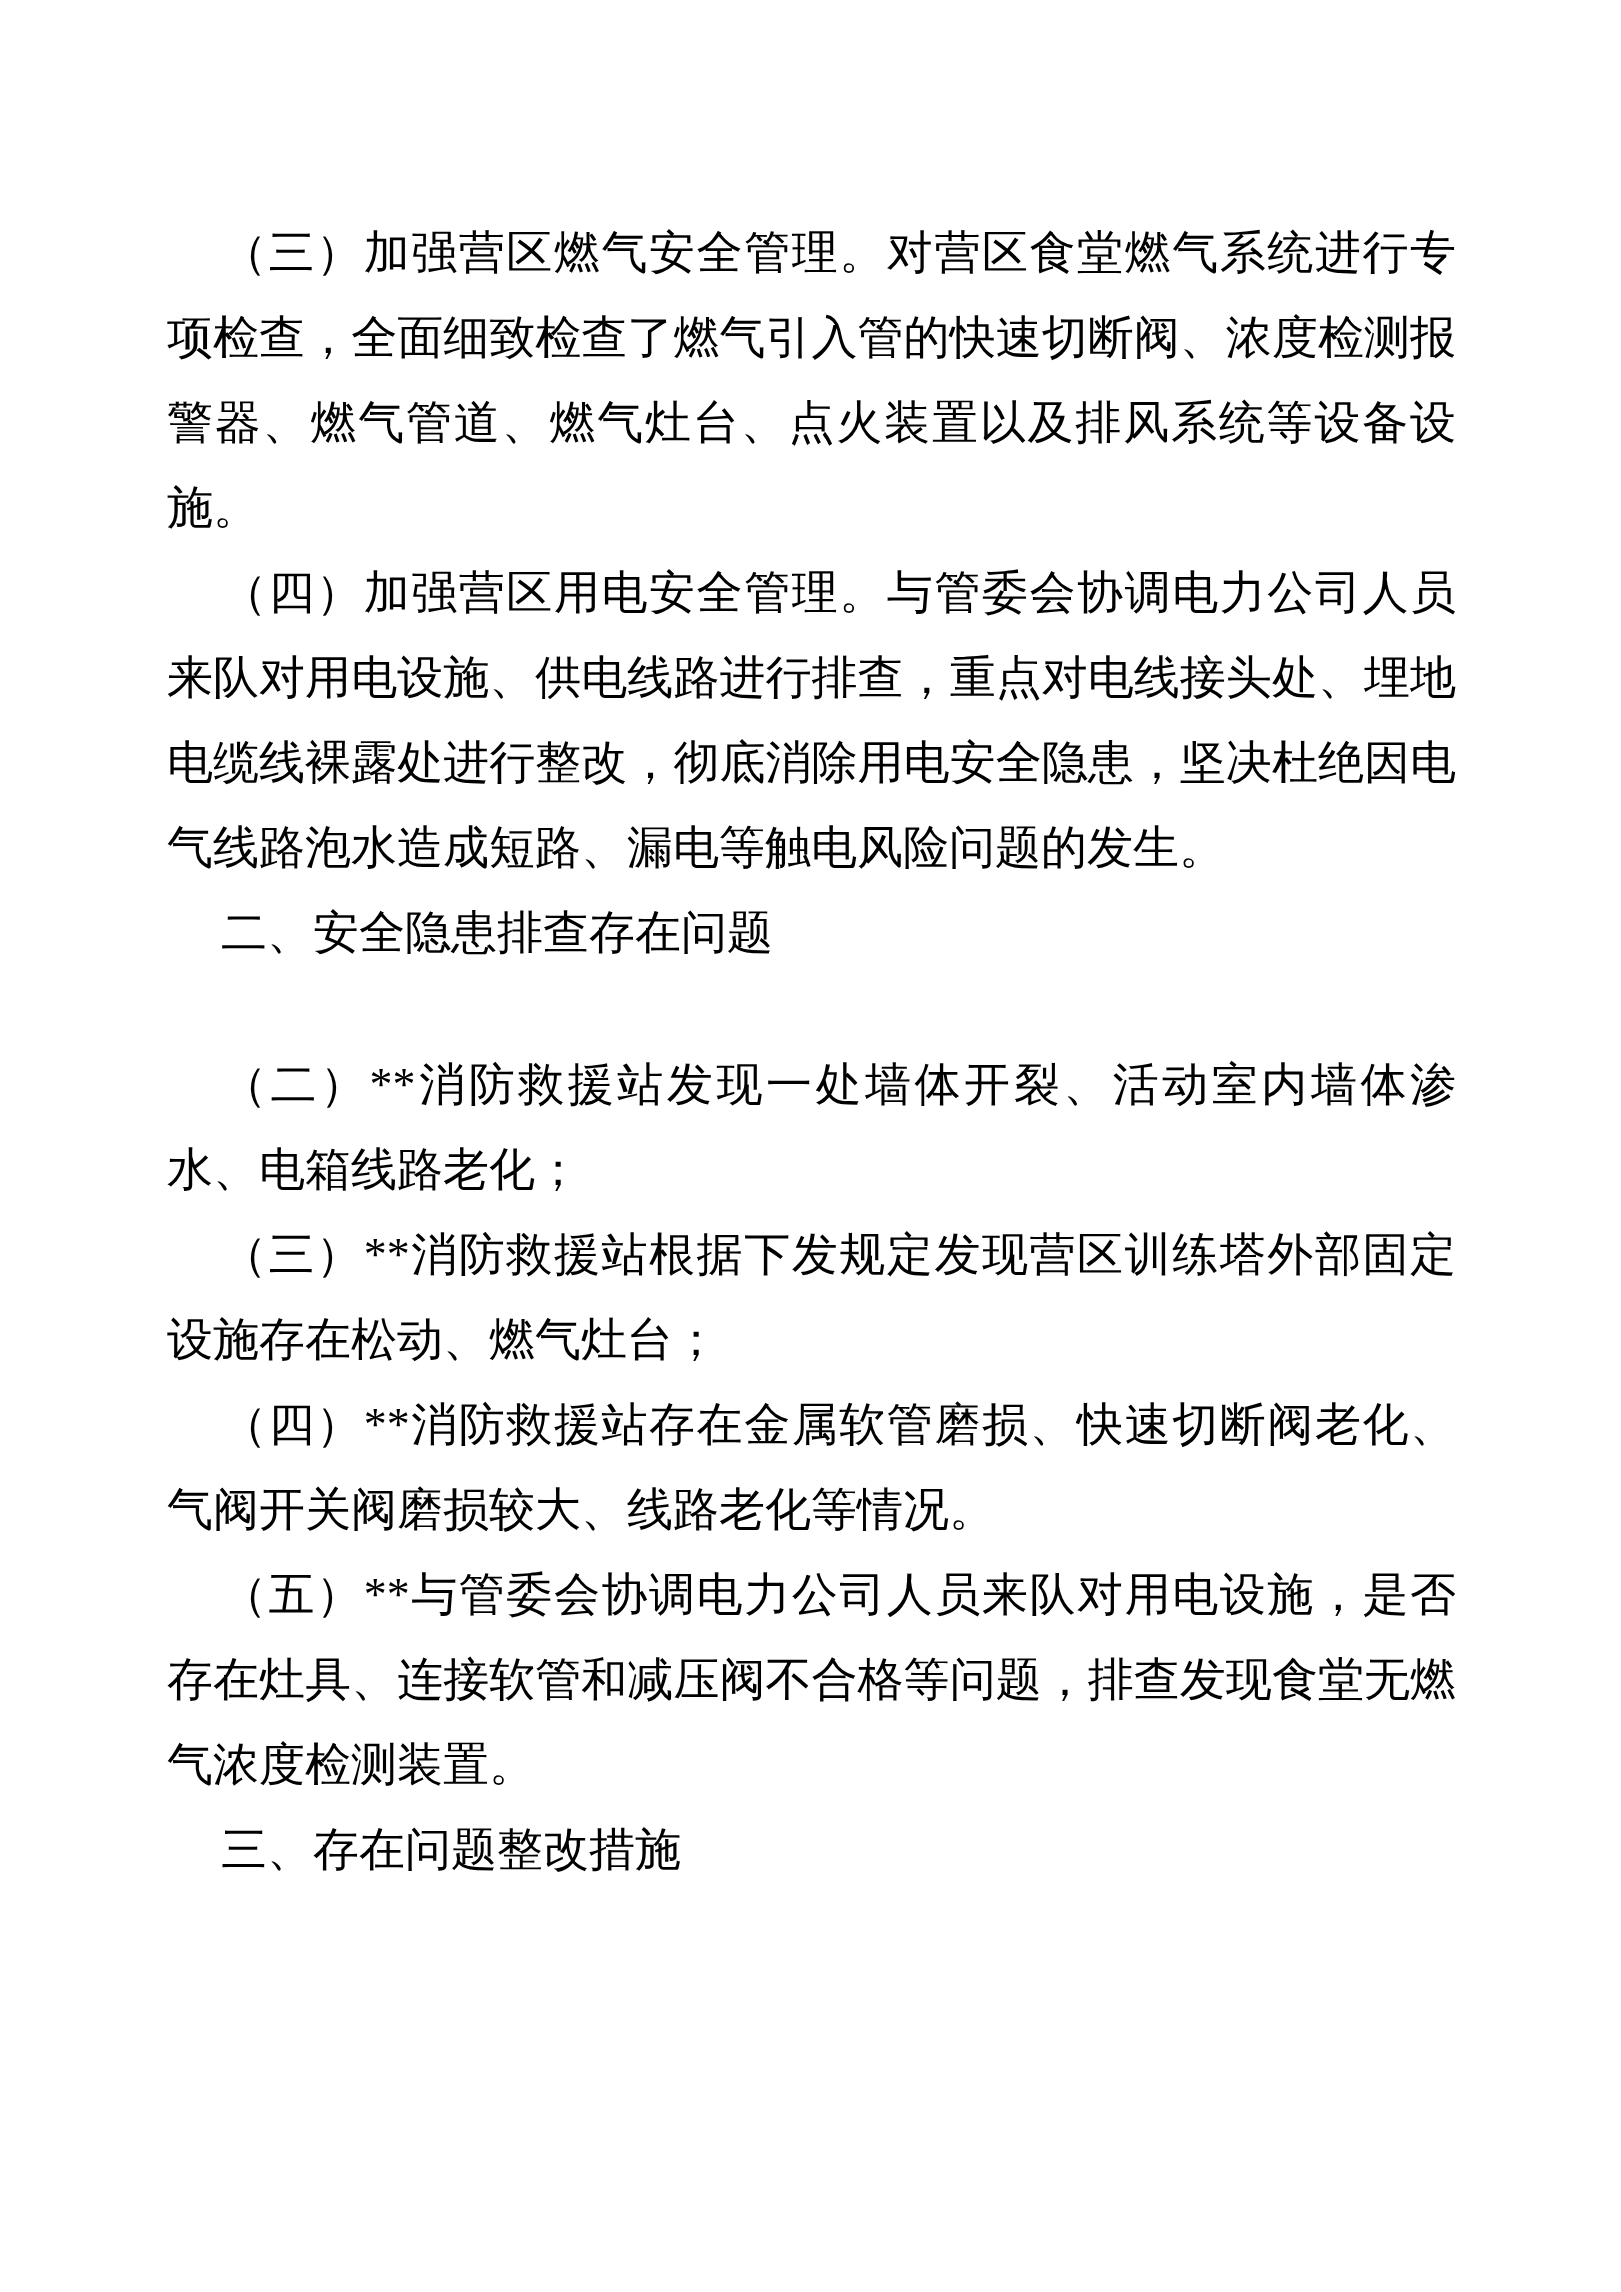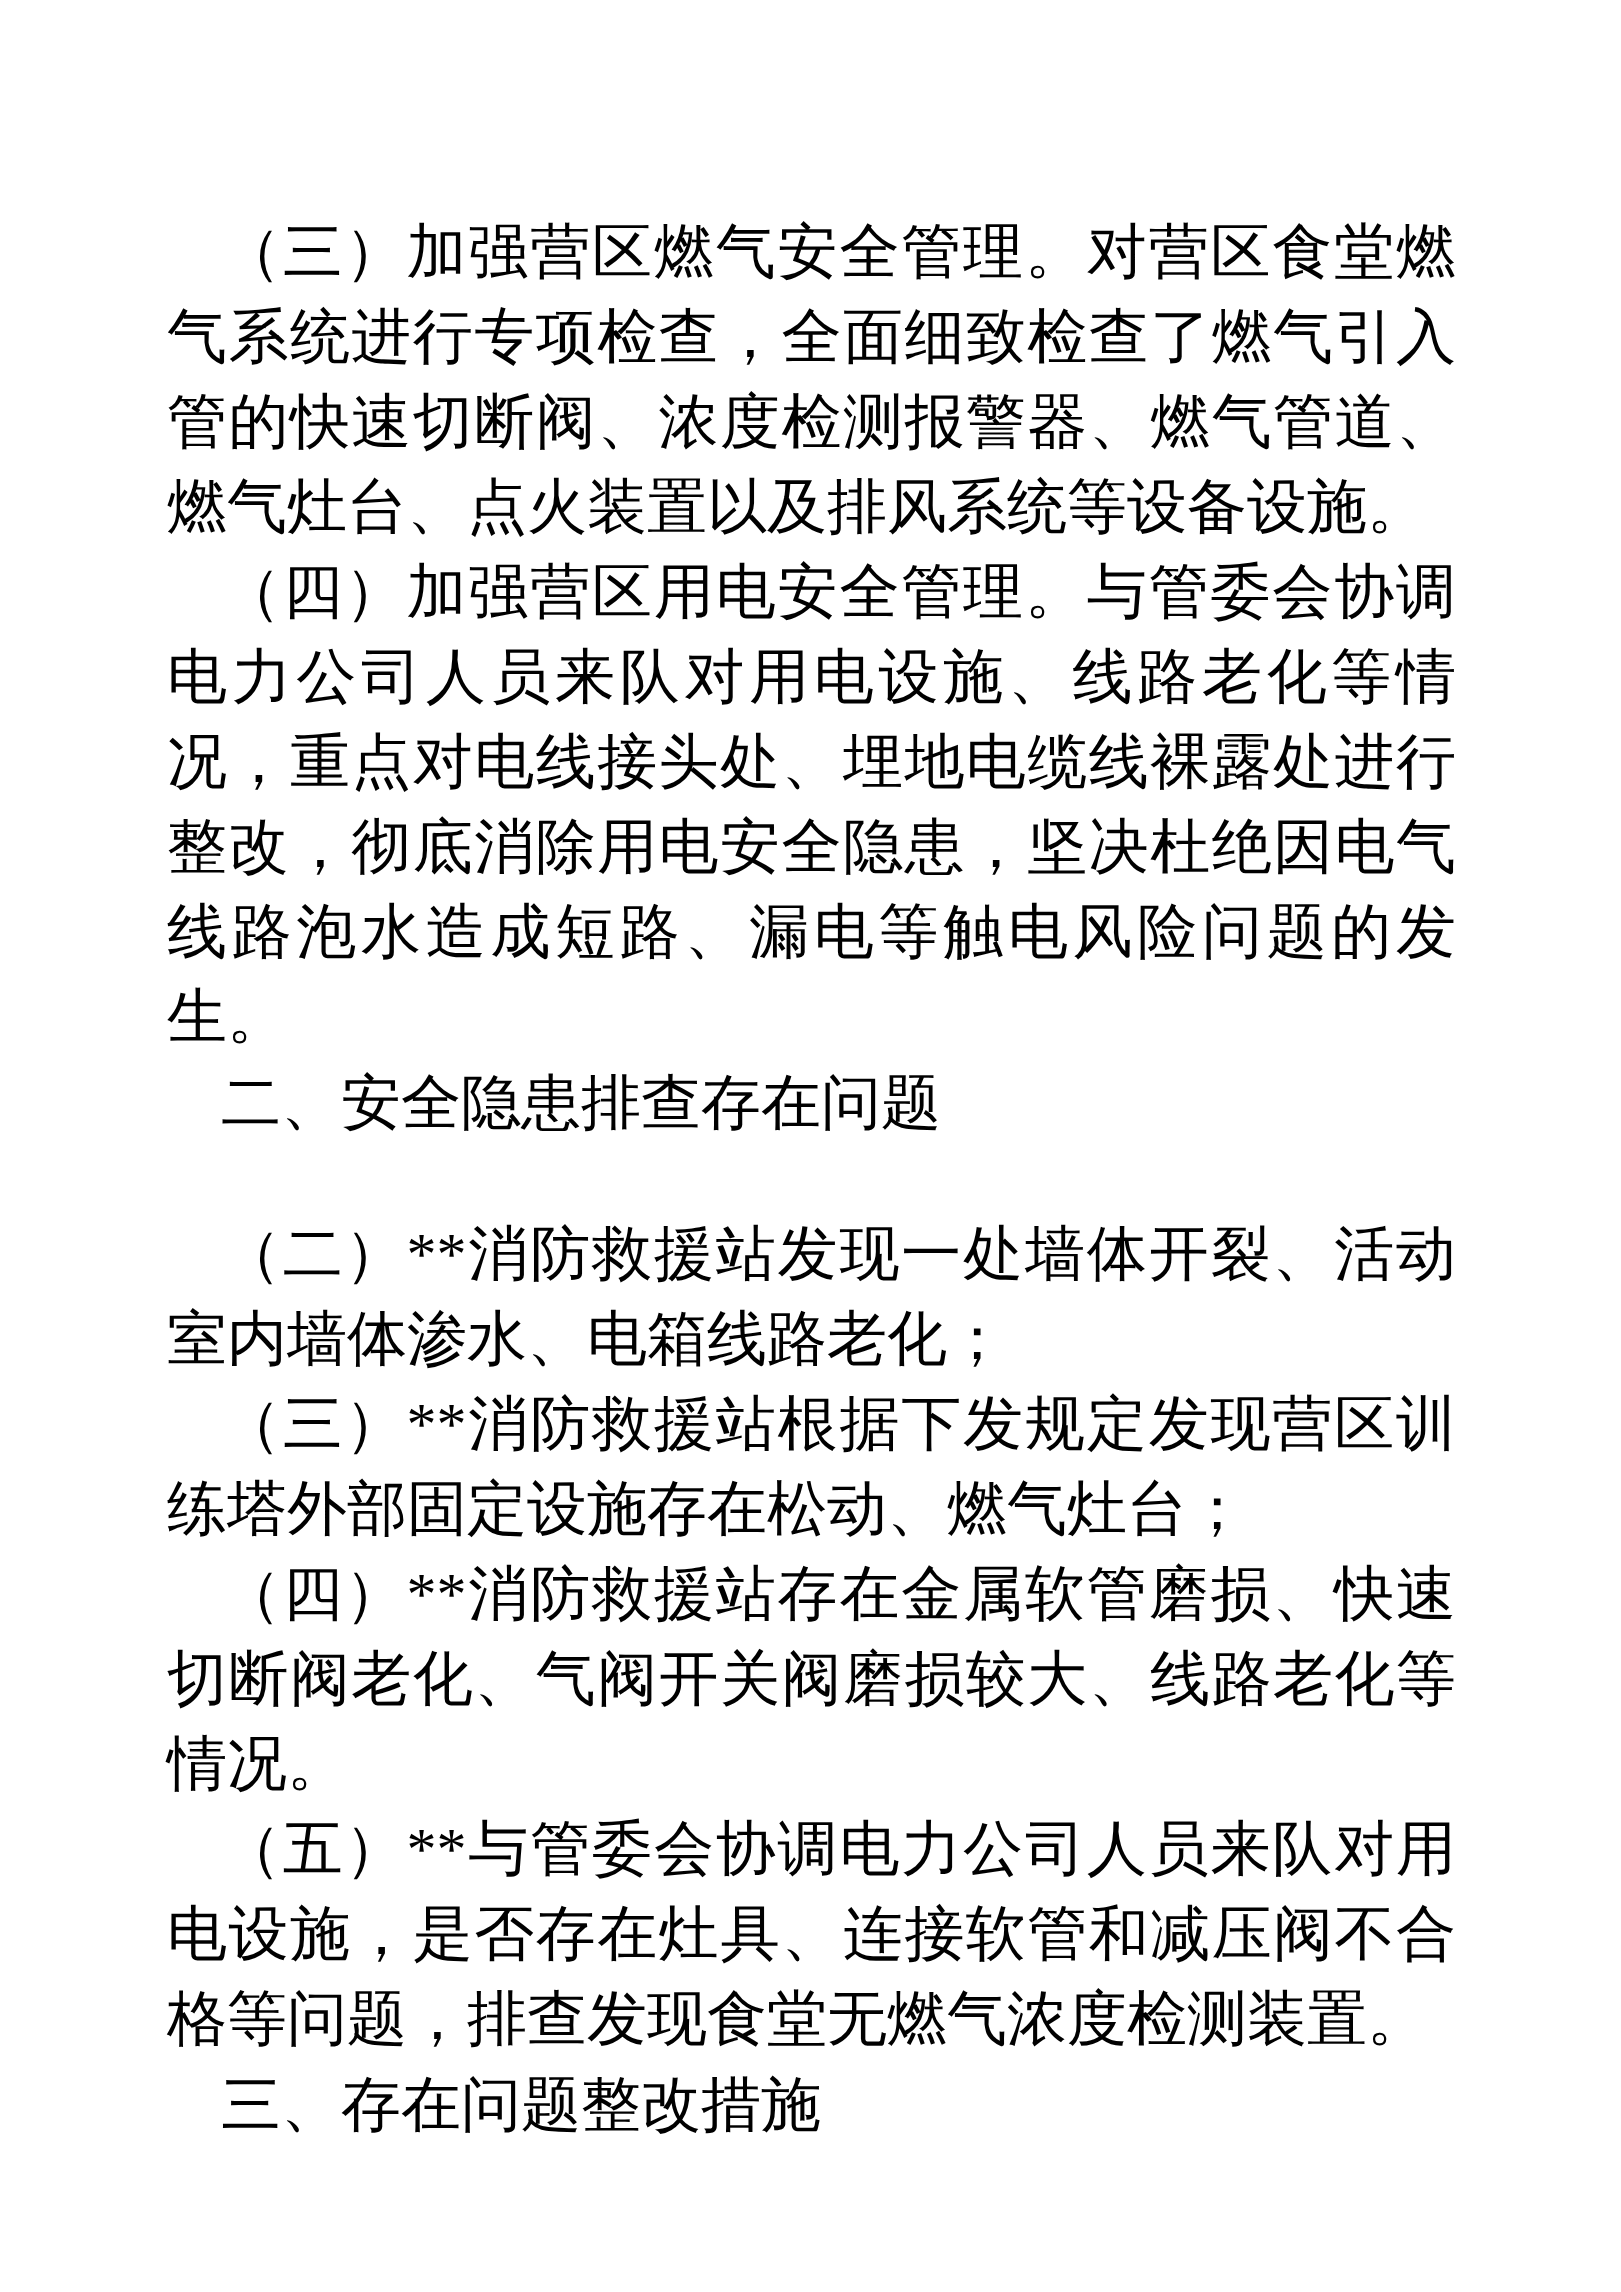--- a/index.html
+++ b/index.html
@@ -12,21 +12,21 @@
     width: 1621px;
     height: 2293px;
     background: #ffffff;
     box-sizing: border-box;
     padding: 210px 165px 0 167px;
     overflow: hidden;
   }
   .para {
     margin: 0;
     font-family: "Liberation Serif", "DejaVu Serif", serif;
-    font-size: 60px;
+    font-size: 46px;
     line-height: 85px;
     color: #000000;
     text-align: justify;
     text-indent: 54px;
     letter-spacing: 0px;
     word-break: break-all;
   }
   .heading {
     font-weight: 400;
     font-family: "Liberation Sans", "DejaVu Sans", sans-serif;
@@ -35,21 +35,21 @@
     height: 67px;
     text-indent: 0;
   }
 </style>
 </head>
 <body>
 
 <div class="page">
   <div id="doc-content">
       <p class="para body">（三）加强营区燃气安全管理。对营区食堂燃气系统进行专项检查，全面细致检查了燃气引入管的快速切断阀、浓度检测报警器、燃气管道、燃气灶台、点火装置以及排风系统等设备设施。</p>
-      <p class="para body">（四）加强营区用电安全管理。与管委会协调电力公司人员来队对用电设施、线路老化等情况，重点对电线接头处、埋地电缆线裸露处进行整改，彻底消除用电安全隐患，坚决杜绝因电气线路泡水造成短路、漏电等触电风险问题的发生。</p>
+      <p class="para body">（四）加强营区用电安全管理。与管委会协调电力公司人员来队对用电设施、供电线路进行排查，重点对电线接头处、埋地电缆线裸露处进行整改，彻底消除用电安全隐患，坚决杜绝因电气线路泡水造成短路、漏电等触电风险问题的发生。</p>
       <p class="para heading">二、安全隐患排查存在问题</p>
       <p class="para spacer"></p>
       <p class="para body">（二）**消防救援站发现一处墙体开裂、活动室内墙体渗水、电箱线路老化；</p>
       <p class="para body">（三）**消防救援站根据下发规定发现营区训练塔外部固定设施存在松动、燃气灶台；</p>
       <p class="para body">（四）**消防救援站存在金属软管磨损、快速切断阀老化、气阀开关阀磨损较大、线路老化等情况。</p>
       <p class="para body">（五）**与管委会协调电力公司人员来队对用电设施，是否存在灶具、连接软管和减压阀不合格等问题，排查发现食堂无燃气浓度检测装置。</p>
       <p class="para heading">三、存在问题整改措施</p>
     </div>
 </div>
 

